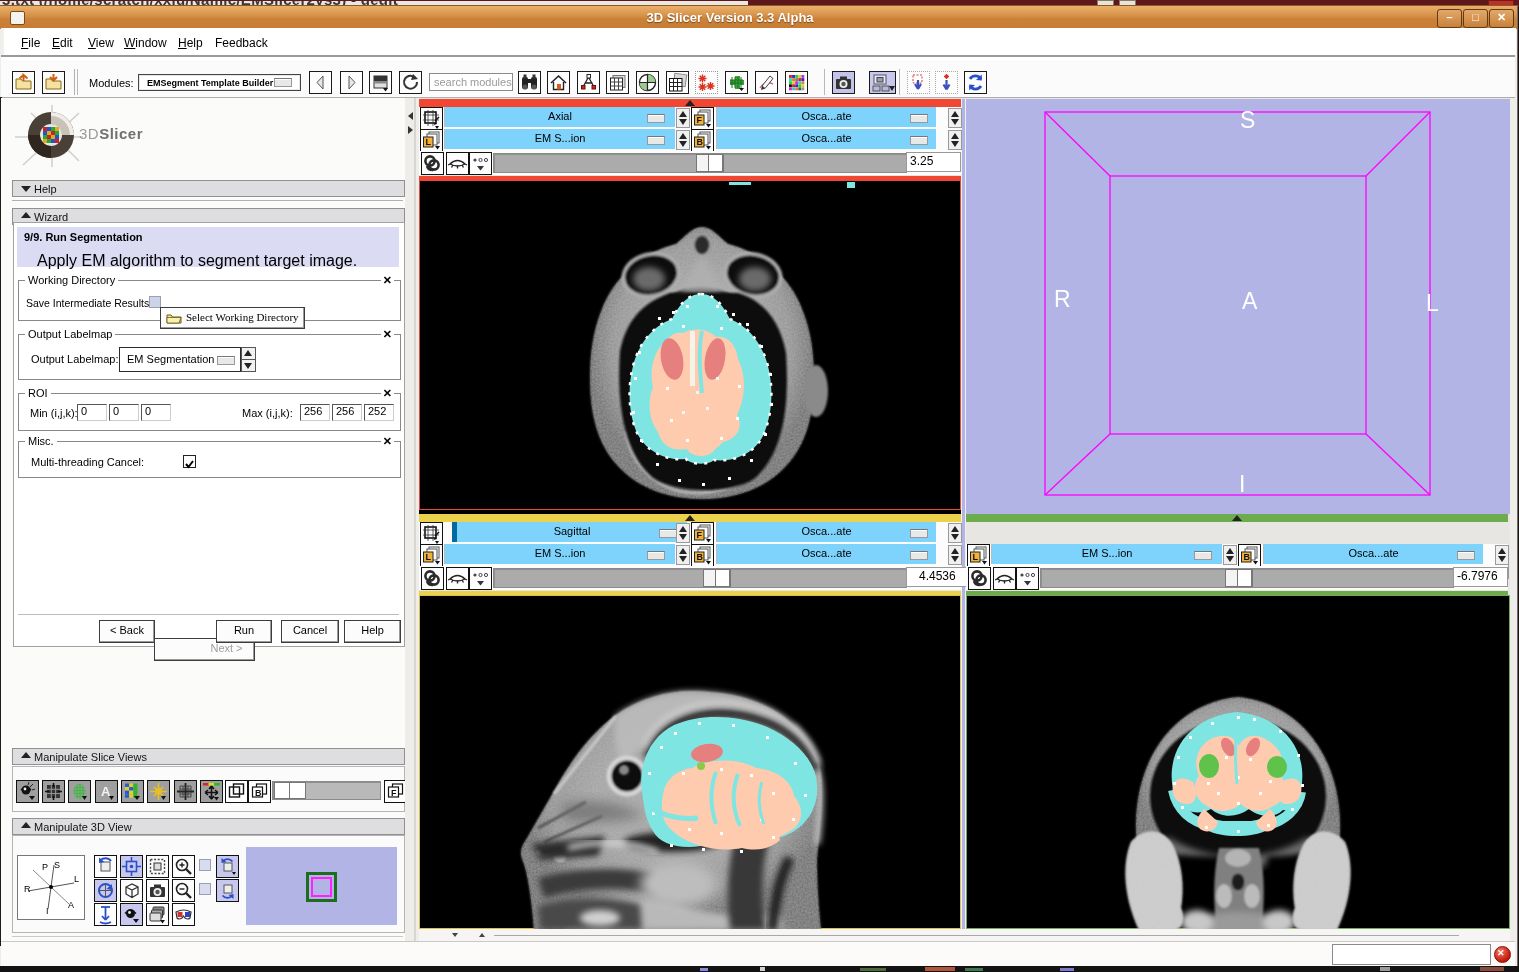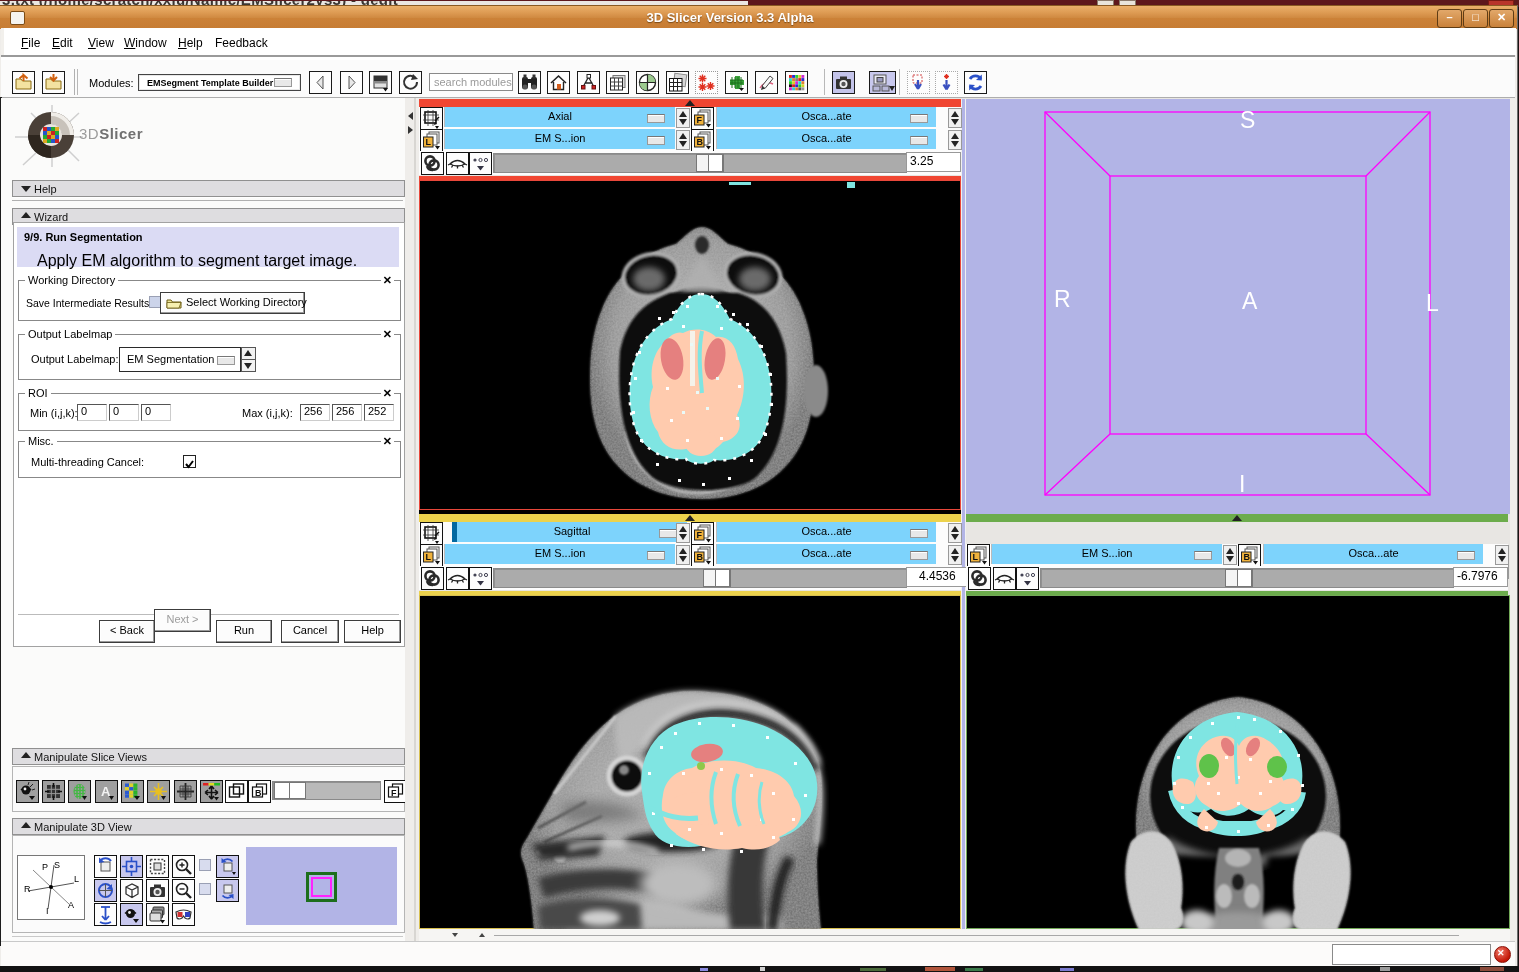--- a/index.html
+++ b/index.html
@@ -335,21 +335,21 @@
       <div id="wizframe">
         <div id="bluebox">
           <div class="h">9/9. Run Segmentation</div>
           <div class="d">Apply EM algorithm to segment target image.</div>
         </div>
         <div class="group" style="top:57px;height:39px;">
           <span class="glbl">Working Directory</span>
             <span class="gx">✕</span>
           <span class="flabel" style="left:7px;top:16px;font-size:10.5px;">Save Intermediate Results</span>
           <div style="position:absolute;left:130px;top:15px;width:10px;height:10px;background:#ccd4ea;border:1px solid #9aa0b4;"></div>
-          <div class="btn" style="left:141px;top:11px;width:143px;height:20px;">
+          <div class="btn" style="left:141px;top:26px;width:143px;height:20px;font-family:Liberation Serif, serif;">
             <svg width="16" height="12" style="position:absolute;left:5px;top:4px;">
                 <path d="M1 3 L5 3 L6.5 5 L15 5 L15 11 L1 11 Z" fill="#efe79a" stroke="#6a5a10" stroke-width="1"></path>
                 <path d="M1 5.5 L15 5.5 L13 11 L1 11 Z" fill="#f7f0b0" stroke="#6a5a10" stroke-width="0.8"></path>
               </svg>
             <span style="position:absolute;left:25px;top:3px;white-space:nowrap;">Select Working Directory</span>
           </div>
         </div>
         <div class="group" style="top:111px;height:44px;">
           <span class="glbl">Output Labelmap</span>
             <span class="gx">✕</span>
@@ -382,21 +382,21 @@
             <span class="gx">✕</span>
           <span class="flabel" style="left:12px;top:14px;">Multi-threading Cancel:</span>
           <div style="position:absolute;left:164px;top:13px;width:11px;height:11px;background:#fff;border:1px solid #222;">
             <svg width="11" height="11">
                 <path d="M2 5 L4.5 8 L9 2" stroke="#000" stroke-width="2" fill="none"></path>
               </svg>
           </div>
         </div>
         <div style="position:absolute;left:4px;top:391px;width:381px;border-top:1px solid #bbb;"></div>
         <div class="btn" style="left:85px;top:397px;width:54px;height:21px;"><span style="position:relative;top:3px;">&lt; Back</span></div>
-        <div class="btn" style="left:140px;top:386px;width:55px;height:21px;color:#9d9d9d;"><span style="position:relative;top:3px;">Next &gt;</span></div>
+        <div class="btn" style="left:140px;top:415px;width:55px;height:21px;color:#9d9d9d;padding-left:44px;"><span style="position:relative;top:3px;">Next &gt;</span></div>
         <div class="btn" style="left:202px;top:397px;width:54px;height:21px;"><span style="position:relative;top:3px;">Run</span></div>
         <div class="btn" style="left:267px;top:397px;width:56px;height:21px;"><span style="position:relative;top:3px;">Cancel</span></div>
         <div class="btn" style="left:330px;top:397px;width:55px;height:21px;"><span style="position:relative;top:3px;">Help</span></div>
       </div>
 
       <div class="secbar" style="top:650px;">
           <span class="tri triup" style="top:3px;"></span>
           <span class="lbl">Manipulate Slice Views</span>
         </div>
       <div style="position:absolute;left:11px;top:668px;width:391px;height:44px;background:#fbfbfb;border:1px solid #b5b5b5;" id="msvrow">

